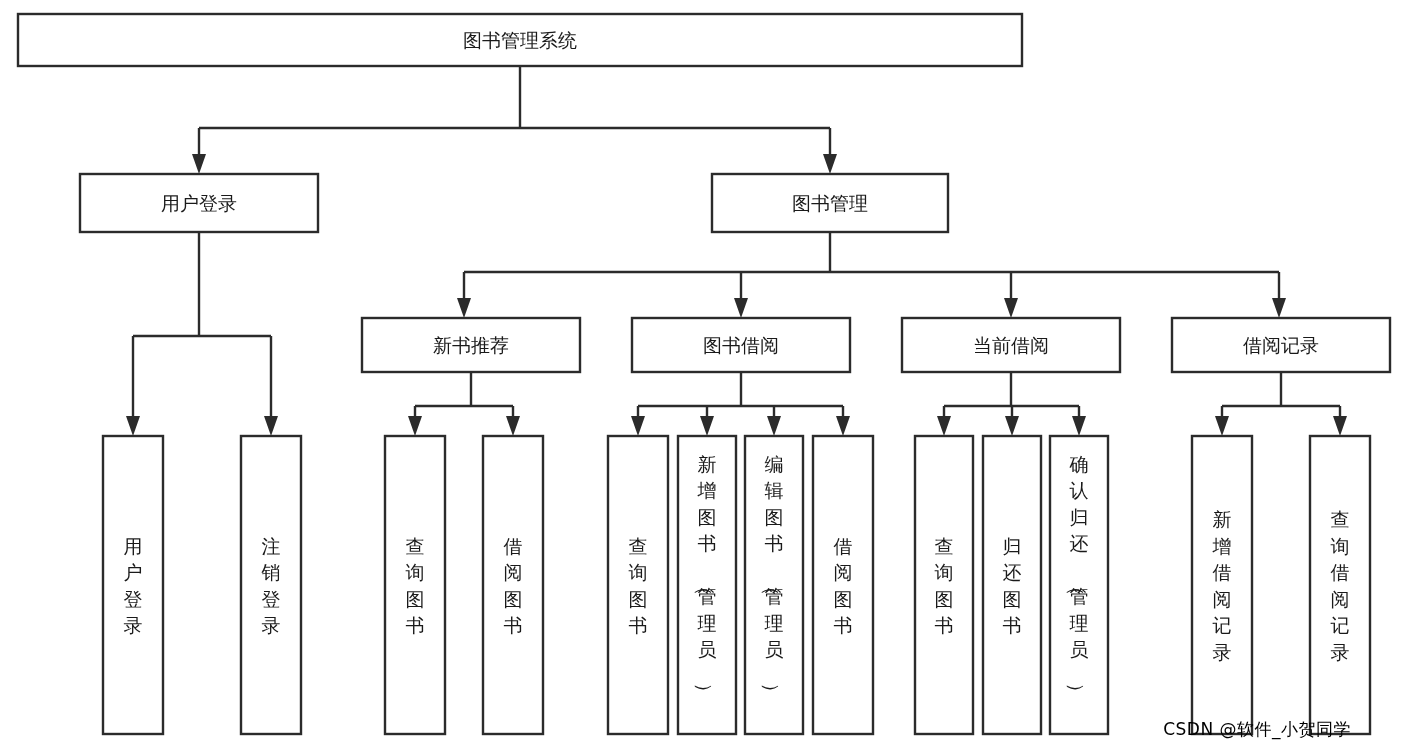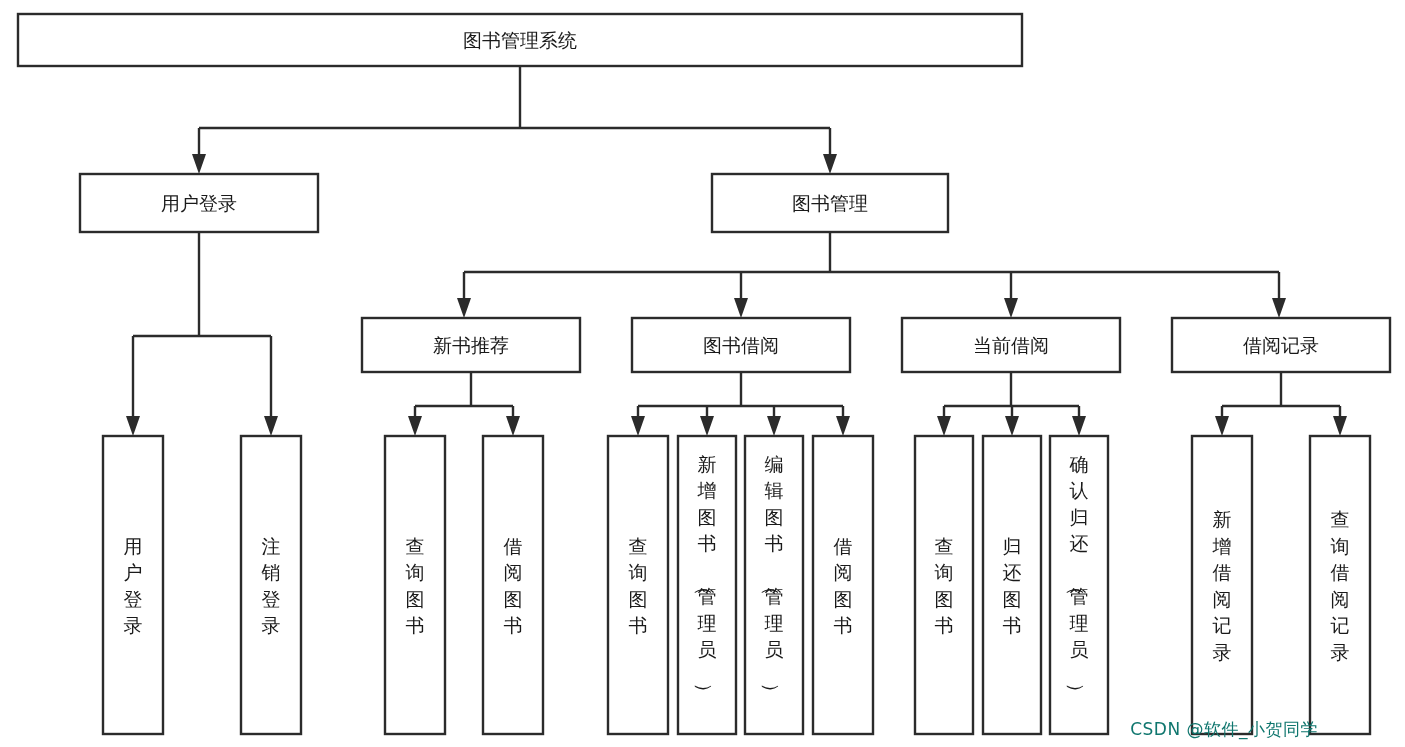--- a/index.html
+++ b/index.html
@@ -11,20 +11,21 @@
     width: 1405px;
     height: 747px;
     font-family: "DejaVu Sans", "Liberation Sans", sans-serif;
     overflow: hidden;
     position: relative;
   }
   #diagram-root {
     position: relative;
     width: 1326px;
     height: 747px;
+    padding-left: 33px;
   }
   svg.diagram-canvas {
     position: absolute;
     top: 0;
     left: 0;
     width: 1405px;
     height: 747px;
     display: block;
   }
   .node-box {
@@ -54,21 +55,21 @@
     font-size: 19px;
     fill: #1a1a1a;
     text-anchor: middle;
   }
   .watermark {
     position: absolute;
     right: 8px;
     bottom: 6px;
     font-family: "DejaVu Sans", "Liberation Sans", sans-serif;
     font-size: 17px;
-    color: #0f766e;
+    color: #000000;
     letter-spacing: 0.5px;
     white-space: nowrap;
     user-select: none;
   }
 </style>
 </head>
 <body>
 
 <div id="diagram-root">
   <svg class="diagram-canvas" viewBox="0 0 1405 747">

